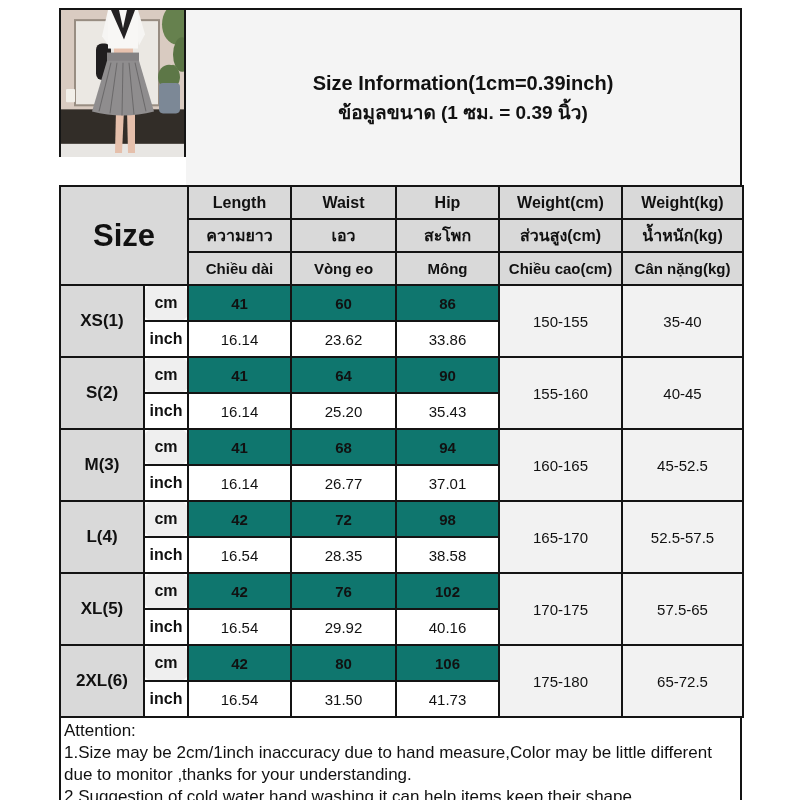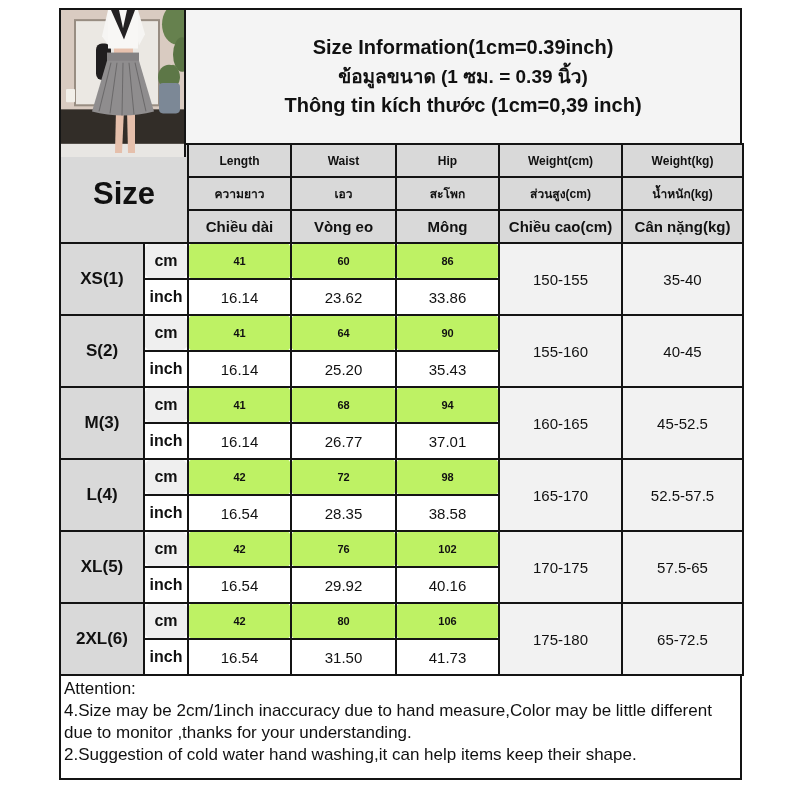--- a/index.html
+++ b/index.html
@@ -1,21 +1,21 @@
 <!DOCTYPE html>
 <html><head>
 <meta charset="utf-8">
 <style>
   * { margin:0; padding:0; box-sizing:border-box; }
   html,body { width:800px; height:800px; background:#ffffff; }
   body { font-family:"Liberation Sans","DejaVu Sans",sans-serif; color:#111; position:relative; }
   .sheet { position:absolute; left:59px; top:8px; width:683px; }
 
   
-  .top-row { display:flex; height:135px; }
+  .top-row { display:flex; height:177px; }
   .photo-box {
     width:127px; height:149px; flex:0 0 127px;
     border:2px solid #141414; border-bottom:none; overflow:hidden; background:#d9cbc1;
   }
   .photo-box svg { display:block; width:100%; height:100%; }
   .title-box {
     flex:1; border:2px solid #141414; border-left:none; border-bottom:none;
     background:#f4f4f4; display:flex; flex-direction:column;
     align-items:center; justify-content:center; text-align:center;
   }
@@ -24,27 +24,27 @@
 
   
   table.size-table { border-collapse:collapse; table-layout:fixed; width:683px; }
   .size-table th, .size-table td {
     border:2px solid #141414; text-align:center; vertical-align:middle;
     overflow:hidden; white-space:nowrap; padding:0;
   }
   thead tr { height:33px; }
   tbody tr { height:36px; }
   .size-big   { background:#d9d9d9; font-weight:bold; font-size:31px; }
-  .hdr        { background:#d9d9d9; font-weight:bold; font-size:12px; }
+  .hdr        { background:#d9d9d9; font-weight:bold; font-size:16px; }
   .hdr.vi     { font-size:15px; }
   .size-label { background:#d9d9d9; font-weight:bold; font-size:17px; }
   .unit       { font-weight:bold; font-size:16px; }
   .unit-cm    { background:#efefef;border-radius:9px; }
   .unit-inch  { background:#ffffff; }
-  .val-cm     { background:#bef264; font-weight:bold; font-size:11px;border-radius:6px; }
+  .val-cm     { background:#0f766e; font-weight:bold; font-size:15px; }
   .val-inch   { background:#ffffff; font-weight:normal; font-size:15px; }
   .range      { background:#f2f2f2; font-weight:normal; font-size:15px; }
 
   
   .attention-box {
     border:2px solid #141414; border-top:none; background:#ffffff;
     height:104px; padding:2px 4px 8px 3px;
     font-size:17px; line-height:22px; text-align:left;
   }
 </style>
@@ -94,21 +94,20 @@
         <path d="M47 0 L41 26 L49 37 L53 12 Z" fill="#f6f5f3"></path>
         <path d="M77 0 L84 24 L78 35 L72 10 Z" fill="#f6f5f3"></path>
         <rect x="47" y="0" width="30" height="38" fill="#f8f7f5"></rect>
 
         <path d="M50 0 L58 0 L62 18 L66 0 L74 0 L63 29 Z" fill="#232122"></path>
       </svg>
     </div>
     <div class="title-box">
       <div class="title-line">Size Information(1cm=0.39inch)</div>
       <div class="title-line th">ข้อมูลขนาด (1 ซม. = 0.39 นิ้ว)</div>
-      <div class="title-line">Thông tin kích thước (1cm=0,39 inch)</div>
     </div>
   </div>
 
   <table class="size-table">
     <colgroup>
       <col style="width:84px">
         <col style="width:44px">
         <col style="width:103px">
       <col style="width:105px">
         <col style="width:103px">
@@ -234,17 +233,17 @@
         <td class="unit unit-inch">inch</td>
         <td class="val-inch">16.54</td>
         <td class="val-inch">31.50</td>
         <td class="val-inch">41.73</td>
       </tr>
     </tbody>
   </table>
 
   <div class="attention-box">
     <div>Attention:</div>
-    <div>4.Size may be 2cm/1inch inaccuracy due to hand measure,Color may be little different due to monitor ,thanks for your understanding.</div>
+    <div>1.Size may be 2cm/1inch inaccuracy due to hand measure,Color may be little different due to monitor ,thanks for your understanding.</div>
     <div>2.Suggestion of cold water hand washing,it can help items keep their shape.</div>
   </div>
 
 </div>
 
 </body></html>

